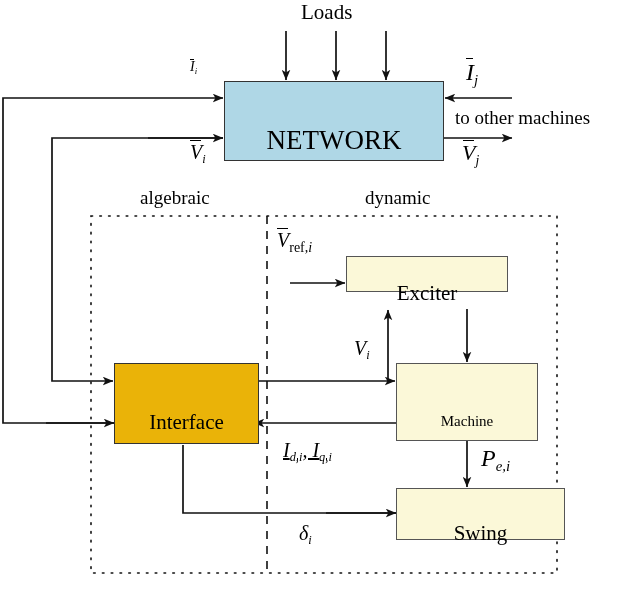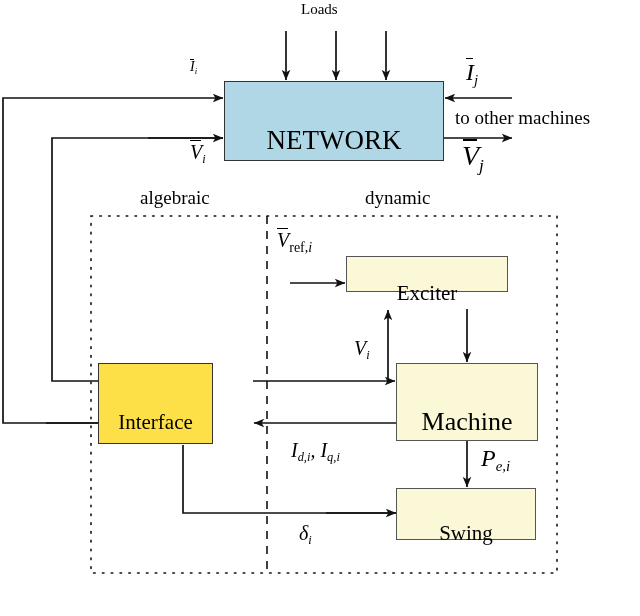--- a/index.html
+++ b/index.html
@@ -69,72 +69,72 @@
 
     <line x1="267" y1="216" x2="267" y2="573" stroke="#111" stroke-width="1.6" stroke-dasharray="8 7"></line>
   </svg>
 
   <div class="node n-net" style="left: 224px; top: 81px; width: 220px; height: 80px; background: rgb(175, 215, 230); border-color: rgb(51, 51, 51);">
     <div class="box-label" style="font-size:27px;">
       <span class="boxtxt">NETWORK</span>
     </div>
   </div>
 
-  <div class="node n-iface" style="left: 98px; top: 363px; width: 115px; height: 81px; background: #fde047; border-color: rgb(51, 51, 51);">
+  <div class="node n-iface" style="left: 114px; top: 363px; width: 145px; height: 81px; background: #eab308; border-color: rgb(51, 51, 51);">
     <div class="box-label" style="font-size:21px;">
       <span class="boxtxt">Interface</span>
     </div>
   </div>
 
   <div class="node n-yellow" style="left: 346px; top: 256px; width: 162px; height: 36px; background: rgb(251, 248, 216); border-color: rgb(85, 85, 85);">
     <div class="box-label" style="font-size:21px;">
       <span class="boxtxt">Exciter</span>
     </div>
   </div>
 
   <div class="node n-yellow" style="left: 396px; top: 363px; width: 142px; height: 78px; background: rgb(251, 248, 216); border-color: rgb(85, 85, 85);">
-    <div class="box-label" style="font-size:26px;">
+    <div class="box-label" style="font-size:15px;">
       <span class="boxtxt">Machine</span>
     </div>
   </div>
 
-  <div class="node n-yellow" style="left: 396px; top: 488px; width: 140px; height: 52px; background: rgb(251, 248, 216); border-color: rgb(85, 85, 85);">
+  <div class="node n-yellow" style="left: 396px; top: 488px; width: 169px; height: 52px; background: rgb(251, 248, 216); border-color: rgb(85, 85, 85);">
     <div class="box-label" style="font-size:21px;">
       <span class="boxtxt">Swing</span>
     </div>
   </div>
 
-  <div class="lbl" style="left:301px;top:2px;font-size:15px;">Loads</div>
+  <div class="lbl" style="left:301px;top:2px;font-size:21px;">Loads</div>
 
   <div class="lbl" style="left:140px;top:188px;font-size:19px;">algebraic</div>
 
   <div class="lbl" style="left:365px;top:188px;font-size:19px;">dynamic</div>
 
   <div class="lbl" style="left:455px;top:108px;font-size:19px;">to other machines</div>
 
 
   <div class="lbl it" style="left:190px;top:60px;font-size:14px;">
     <span class="ovl"><span class="bar"></span>I</span><sub>i</sub>
   </div>
   <div class="lbl it" style="left:190px;top:142px;font-size:20px;">
     <span class="ovl"><span class="bar"></span>V</span><sub>i</sub>
   </div>
   <div class="lbl it" style="left:466px;top:60px;font-size:24px;">
     <span class="ovl"><span class="bar"></span>I</span><sub>j</sub>
   </div>
-  <div class="lbl it" style="left:462px;top:142px;font-size:28px;">
+  <div class="lbl it" style="left:462px;top:142px;font-size:22px;">
     <span class="ovl"><span class="bar"></span>V</span><sub>j</sub>
   </div>
   <div class="lbl" style="left:277px;top:230px;font-size:20px;">
     <span class="it ovl"><span class="bar"></span>V</span><span style="font-size:.70em;position:relative;top:.34em;">ref,<span class="it">i</span></span>
   </div>
   <div class="lbl it" style="left:354px;top:338px;font-size:20px;">
     V<sub>i</sub>
   </div>
-  <div class="lbl it" style="left:291px;top:440px;font-size:20px;">
+  <div class="lbl it" style="left:283px;top:440px;font-size:20px;text-decoration:underline;">
     I<sub>d,i</sub>, I<sub>q,i</sub>
   </div>
   <div class="lbl it" style="left:481px;top:446px;font-size:24px;">
     P<sub>e,i</sub>
   </div>
   <div class="lbl it" style="left:299px;top:523px;font-size:20px;">
     δ<sub>i</sub>
   </div>
 
 </div>

